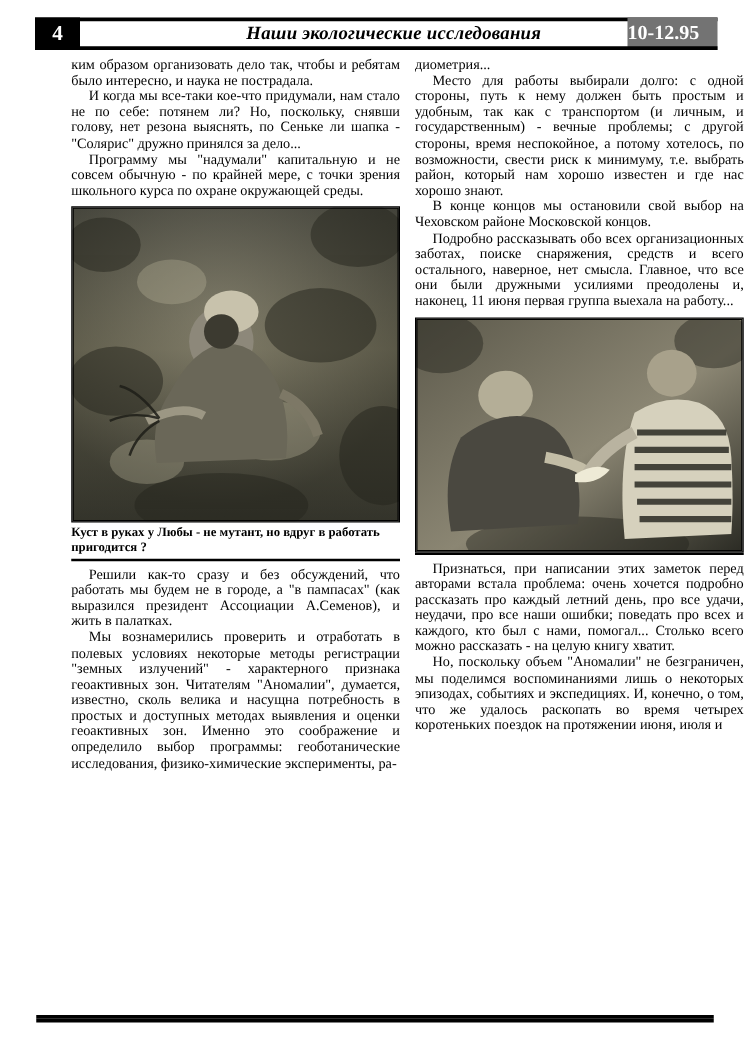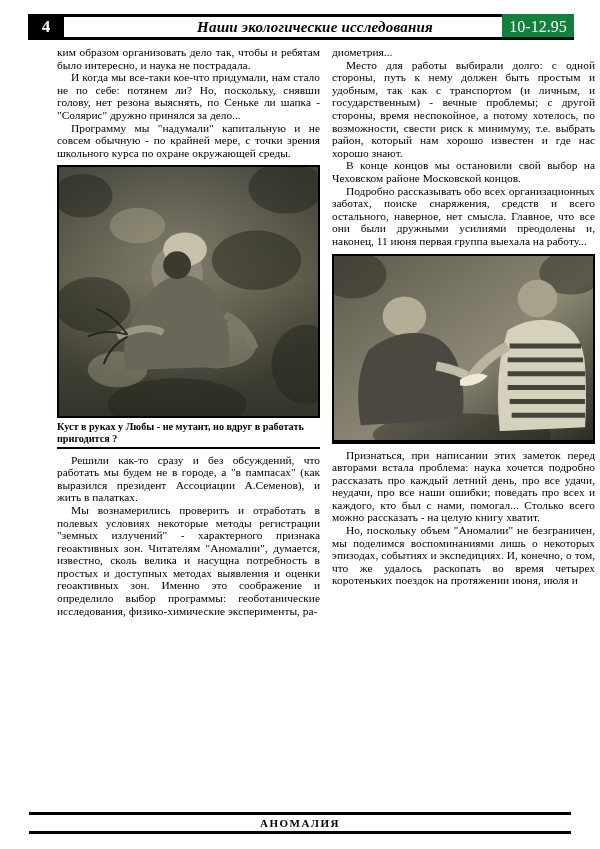--- a/index.html
+++ b/index.html
@@ -73,26 +73,26 @@
     line-height: 21px;
     letter-spacing: 0.2px;
     padding-left: 14px;
   }
   .issue-box {
     position: absolute;
     right: 0px;
     top: 0px;
     width: 72px;
     height: 26px;
-    background: #15803d;
+    background: #737373;
     color: #fff;
     font-family: "Liberation Serif", serif;
-    font-weight: normal;
+    font-weight: bold;
     font-size: 16px;
-    text-align: center;
+    text-align: left;
     line-height: 26px;
   }
 
   
   .col {
     position: absolute;
     top: 46px;
     width: 263px;
     font-size: 11.4px;
     line-height: 12.6px;
@@ -274,23 +274,22 @@
           </g>
           <path d="M176 92 q-26 14 -38 34" stroke="#b9b3a0" stroke-width="10" fill="none"></path>
         </g>
 
         <path d="M128 126 q16 -10 28 -4 q-10 12 -28 10 z" fill="#eeead6"></path>
         <rect x="0" y="0" width="263" height="188" fill="none" stroke="#000" stroke-width="2"></rect>
       </svg>
       <div class="caption-rule"></div>
     </div>
 
-    <p>Признаться, при написании этих заметок перед авторами встала проблема: наука хочется подробно рассказать про каждый летний день, про все удачи, неудачи, про все наши ошибки; поведать про всех и каждого, кто был с нами, помогал... Столько всего можно рассказать - на целую книгу хватит.</p>
+    <p>Признаться, при написании этих заметок перед авторами встала проблема: очень хочется подробно рассказать про каждый летний день, про все удачи, неудачи, про все наши ошибки; поведать про всех и каждого, кто был с нами, помогал... Столько всего можно рассказать - на целую книгу хватит.</p>
     <p>Но, поскольку объем "Аномалии" не безграничен, мы поделимся воспоминаниями лишь о некоторых эпизодах, событиях и экспедициях. И, конечно, о том, что же удалось раскопать во время четырех коротеньких поездок на протяжении июня, июля и</p>
   </div>
 
   <div class="footer">
     <div class="footer-rule"></div>
-    <div class="footer-label">АНОМАЛИЯ</div>
     <div class="footer-rule"></div>
   </div>
 
 </div>
 
 </body></html>

